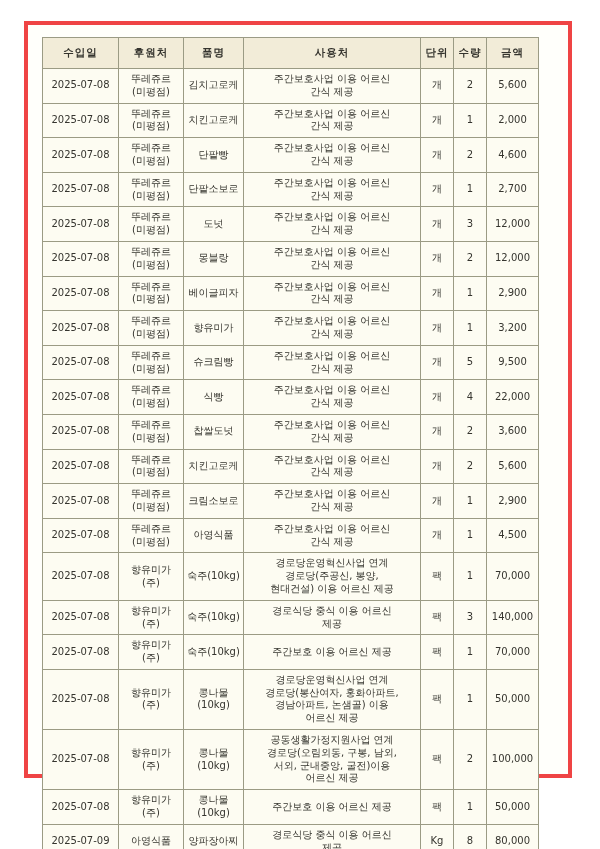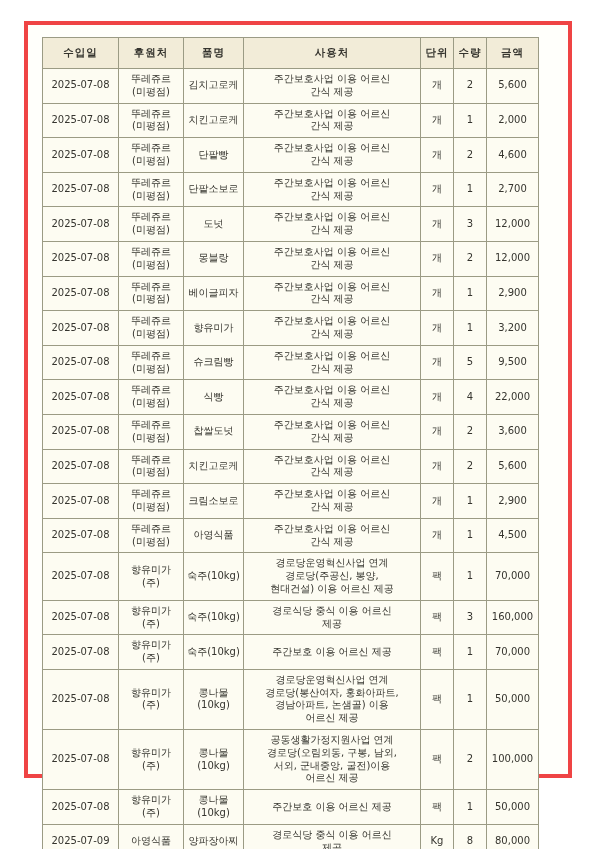--- a/index.html
+++ b/index.html
@@ -264,21 +264,21 @@
   </tr>
           <tr>
     <td class="c-date">2025-07-08</td>
     <td class="c-donor">향유미가
 (주)</td>
     <td class="c-item">숙주(10kg)</td>
     <td class="c-usage">경로식당 중식 이용 어르신
 제공</td>
     <td class="c-unit">팩</td>
     <td class="c-qty">3</td>
-    <td class="c-amount">160,000</td>
+    <td class="c-amount">140,000</td>
   </tr>
           <tr>
     <td class="c-date">2025-07-08</td>
     <td class="c-donor">향유미가
 (주)</td>
     <td class="c-item">숙주(10kg)</td>
     <td class="c-usage">주간보호 이용 어르신 제공</td>
     <td class="c-unit">팩</td>
     <td class="c-qty">1</td>
     <td class="c-amount">70,000</td>

